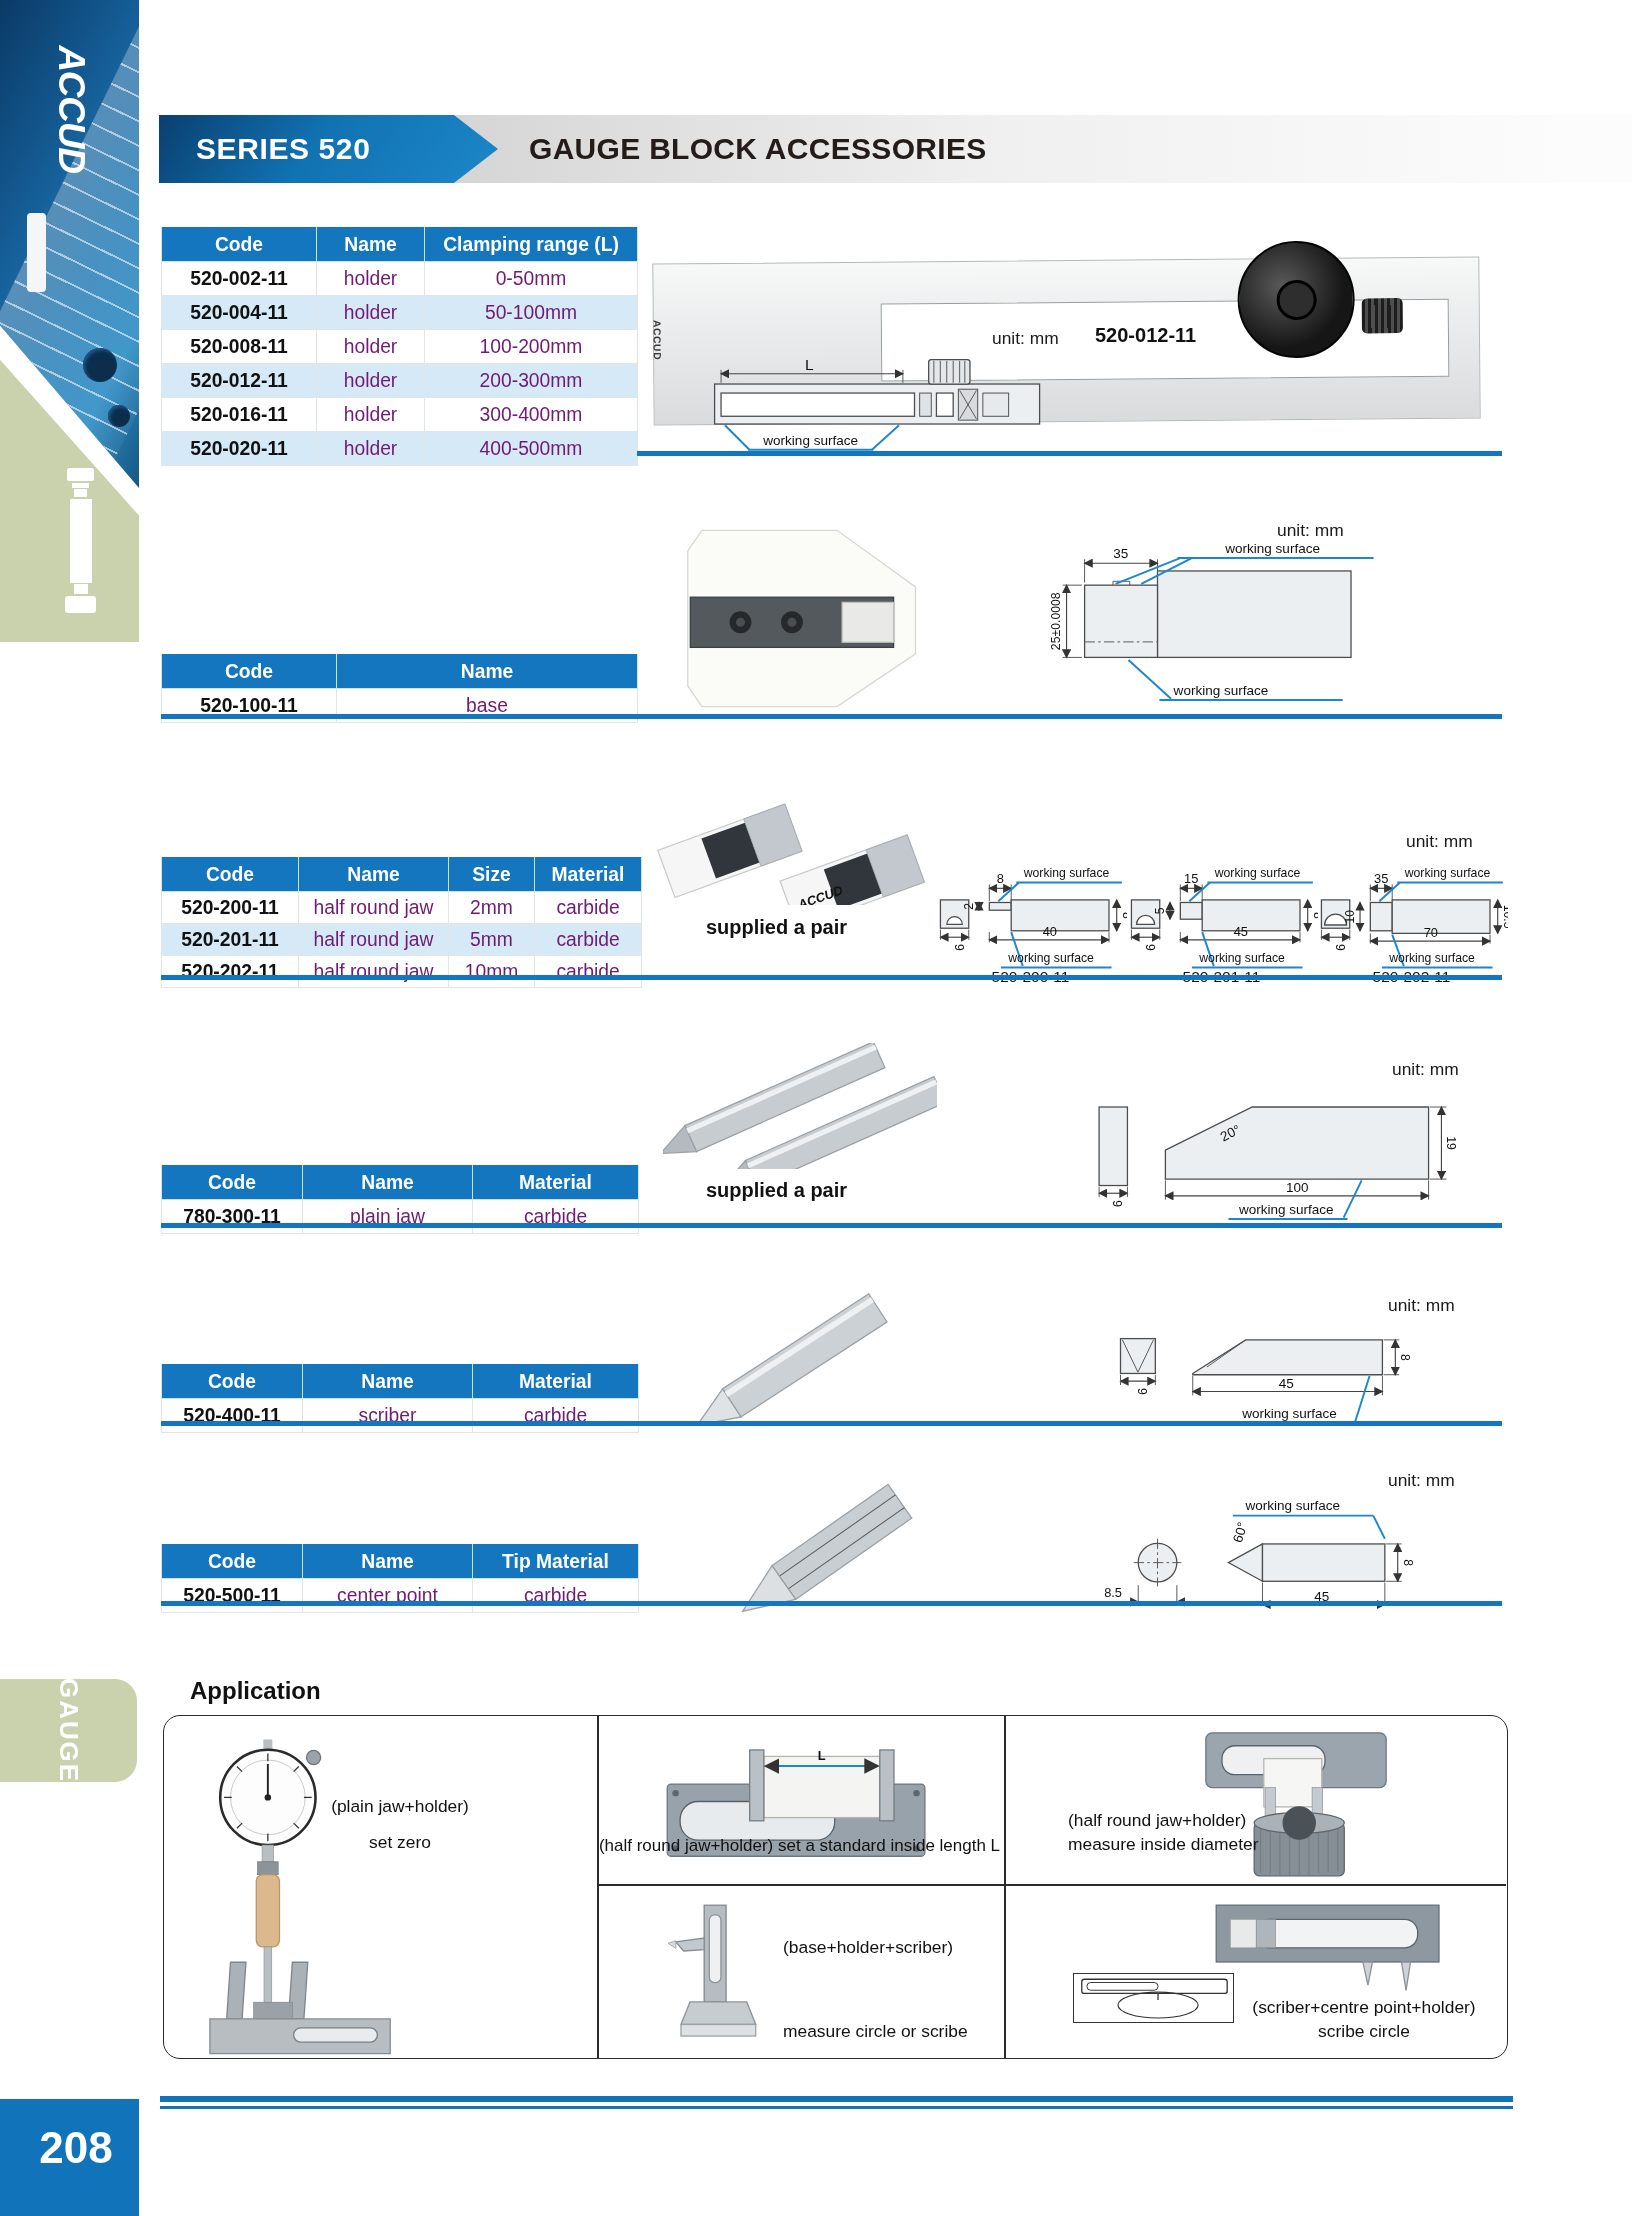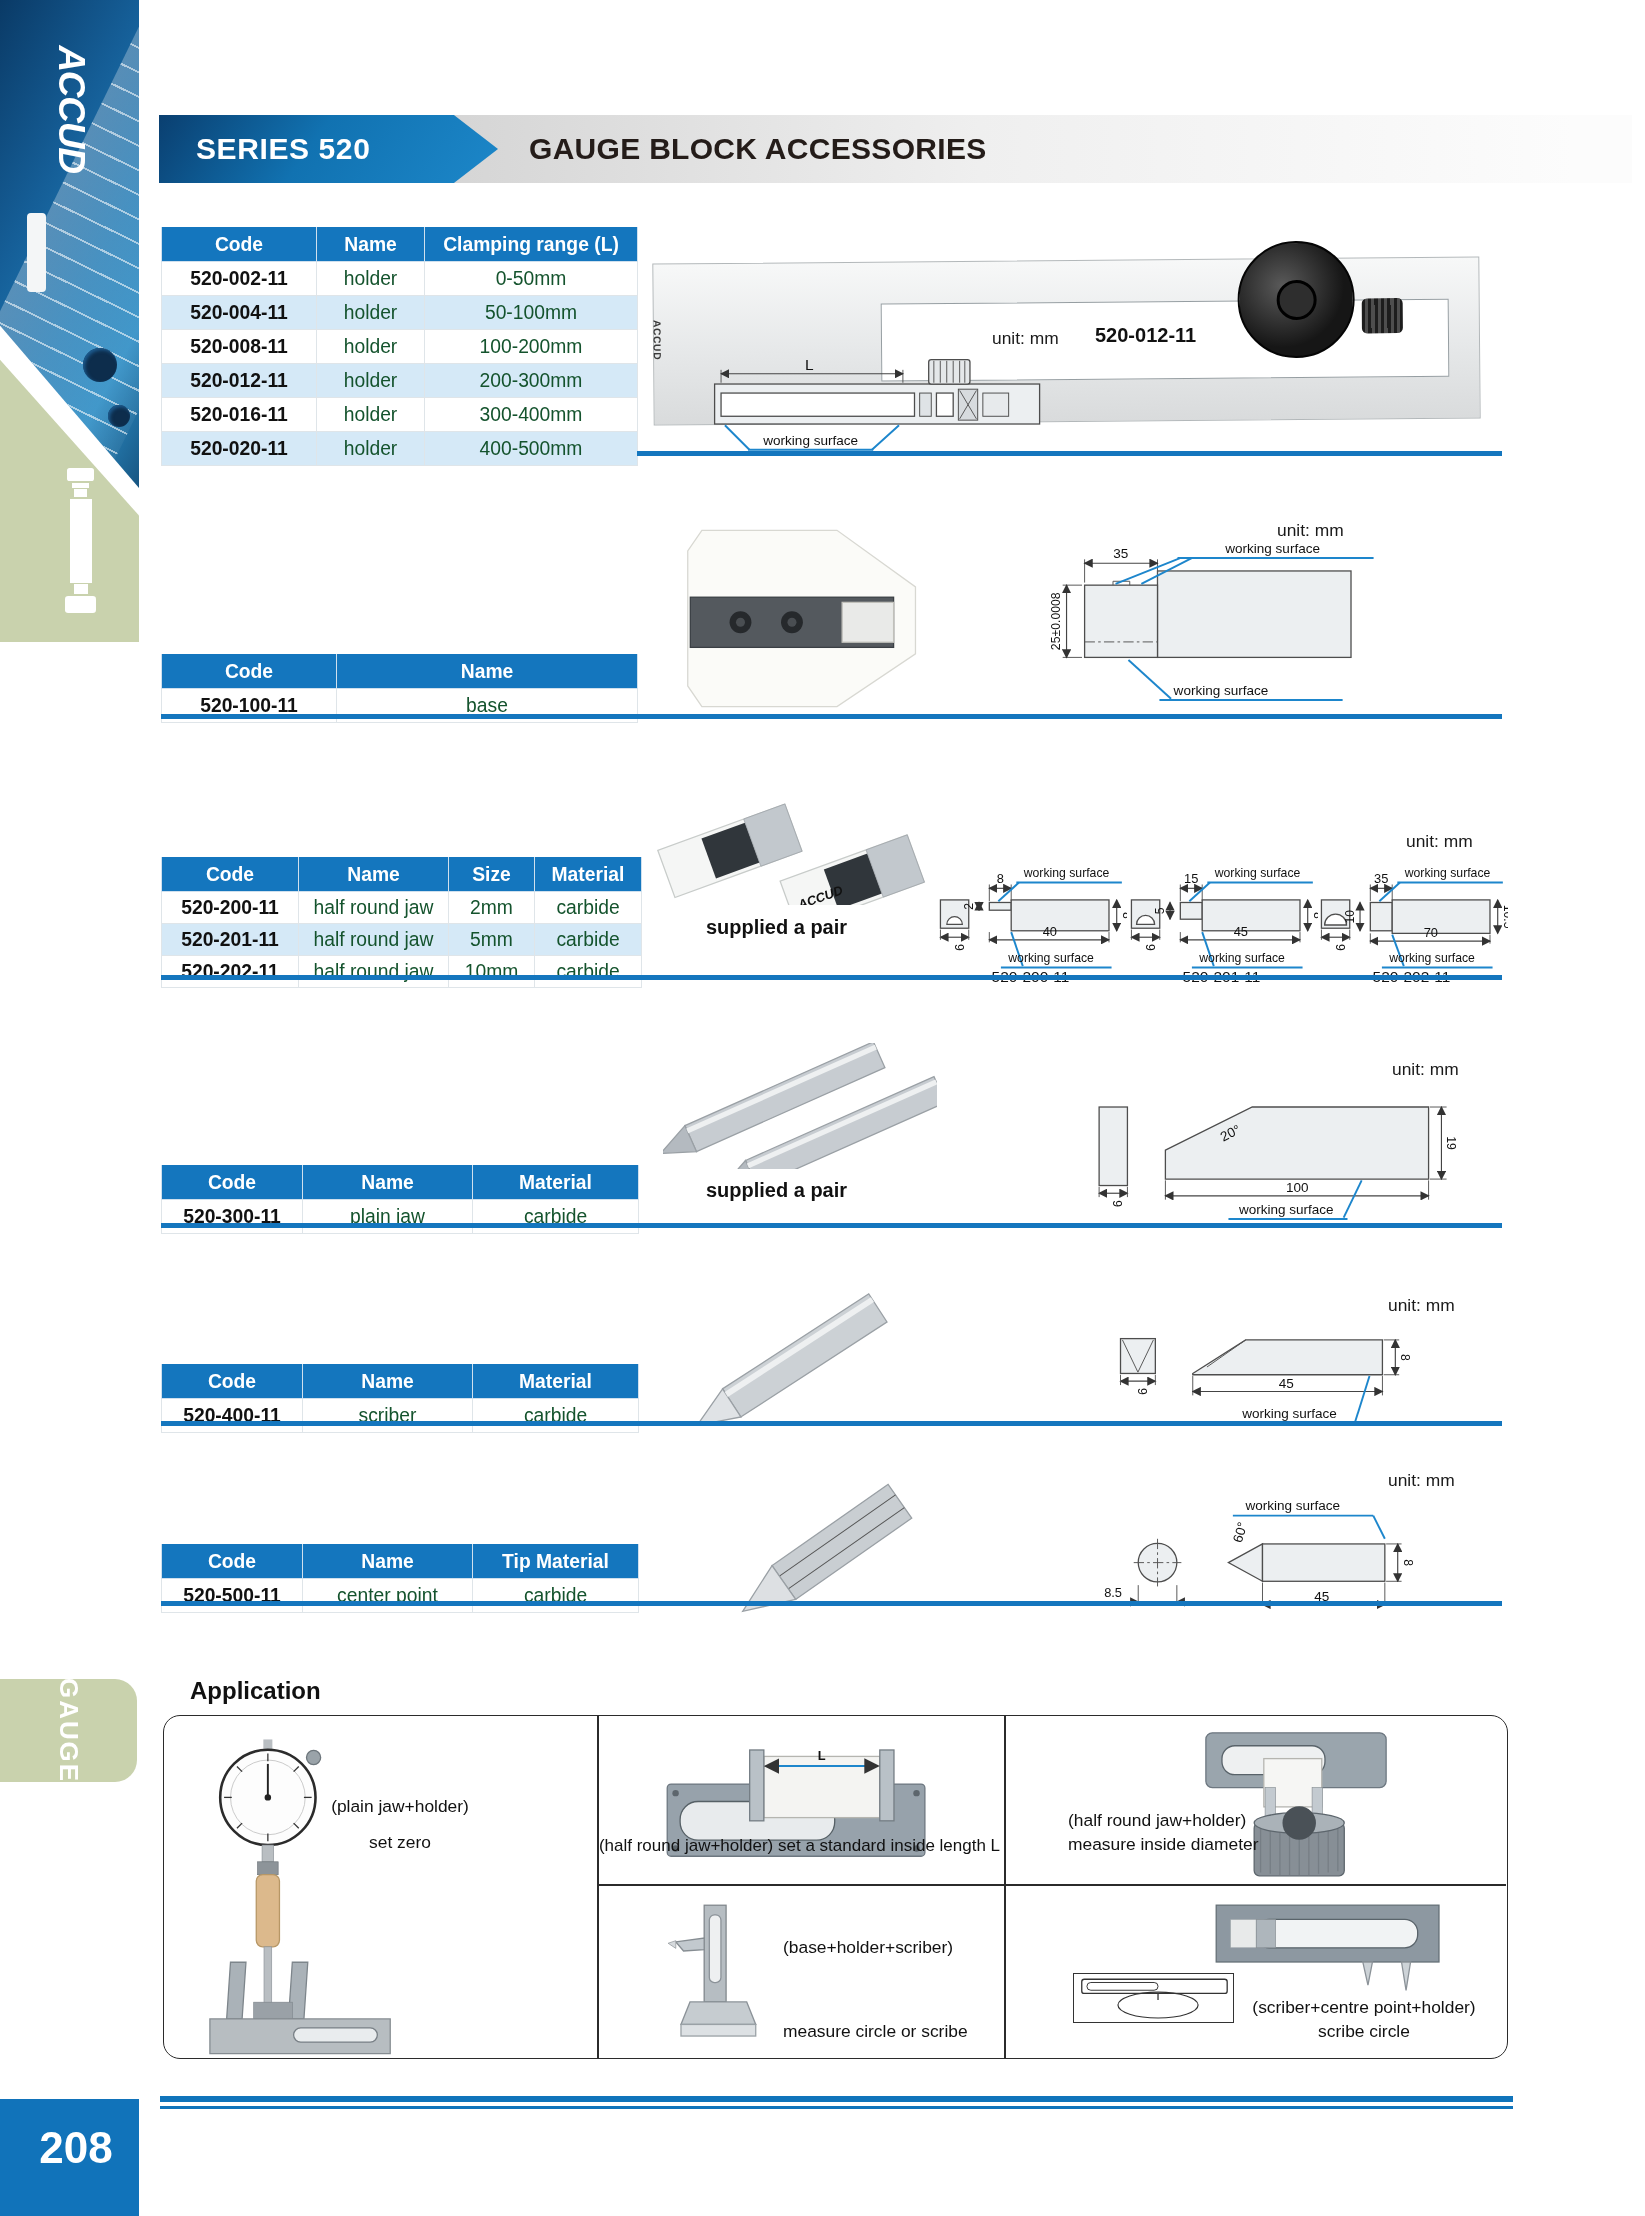--- a/index.html
+++ b/index.html
@@ -31,21 +31,21 @@
   
   #series-arrow{left:159px;top:115px;width:339px;height:68px;
     background:linear-gradient(125deg,#0a3f70 0%,#1172b1 45%,#1c87c9 100%);
     clip-path:polygon(0 0,87% 0,100% 50%,87% 100%,0 100%);}
   #series-arrow span{display:block;padding-left:37px;line-height:68px;color:#fff;font-size:30px;font-weight:bold;letter-spacing:0.6px;}
   #gray-band{left:445px;top:115px;width:1187px;height:68px;background:linear-gradient(90deg,#d5d5d5,#efefef 45%,#fcfcfc 95%);}
   #main-title{left:529px;top:115px;width:967px;line-height:68px;color:#241c19;font-size:30px;font-weight:bold;letter-spacing:0.3px;}
   
   .dtable{border-collapse:collapse;table-layout:fixed;background:#fff;border:1.9px solid #1476be;padding-left:38px;}
   .dtable th{background:#1476be;color:#fff;font-size:19.3px;font-weight:bold;height:31px;border:1.3px solid #cfe0ee;border-top:none;}
-  .dtable td{font-size:19.3px;color:#14532d;height:31px;text-align:center;border:1.3px solid #dfe5e9;}
+  .dtable td{font-size:19.3px;color:#701a75;height:31px;text-align:center;border:1.3px solid #dfe5e9;}
   .dtable td.code{font-weight:bold;color:#111;}
   .dtable tr.alt td{background:#d5e9f7;}
   .t3 td{height:29px;}
   
   .unit{font-size:17.4px;color:#1a1a1a;}
   .codeLbl{font-size:20px;font-weight:bold;color:#111;}
   .supplied{font-size:20px;font-weight:bold;color:#111;}
   .sline{background:#1476be;height:4.5px;}
   .appcap{font-size:17.4px;color:#111;line-height:22px;}
   #app-box{left:163px;top:1715px;width:1343px;height:342px;border:1.9px solid #2b2b2b;border-radius:17px;background:#fff;}
@@ -411,21 +411,21 @@
         </colgroup>
       <thead>
           <tr>
             <th>Code</th>
             <th>Name</th>
             <th>Material</th>
           </tr>
         </thead>
         <tbody>
           <tr>
-            <td class="code">520-300-11</td>
+            <td class="code">780-300-11</td>
             <td>plain jaw</td>
             <td>carbide</td>
           </tr>
         </tbody>
     </table>
   </div>
   <div class="abs supplied ctr" style="left:696px;top:1179px;width:161px;">supplied a pair</div>
   <div class="abs unit" style="left:1392px;top:1059px;">unit: mm</div>
 
   <svg class="abs" style="left:1091px;top:1089px;" width="365" height="148" viewBox="0 0 566 230">

